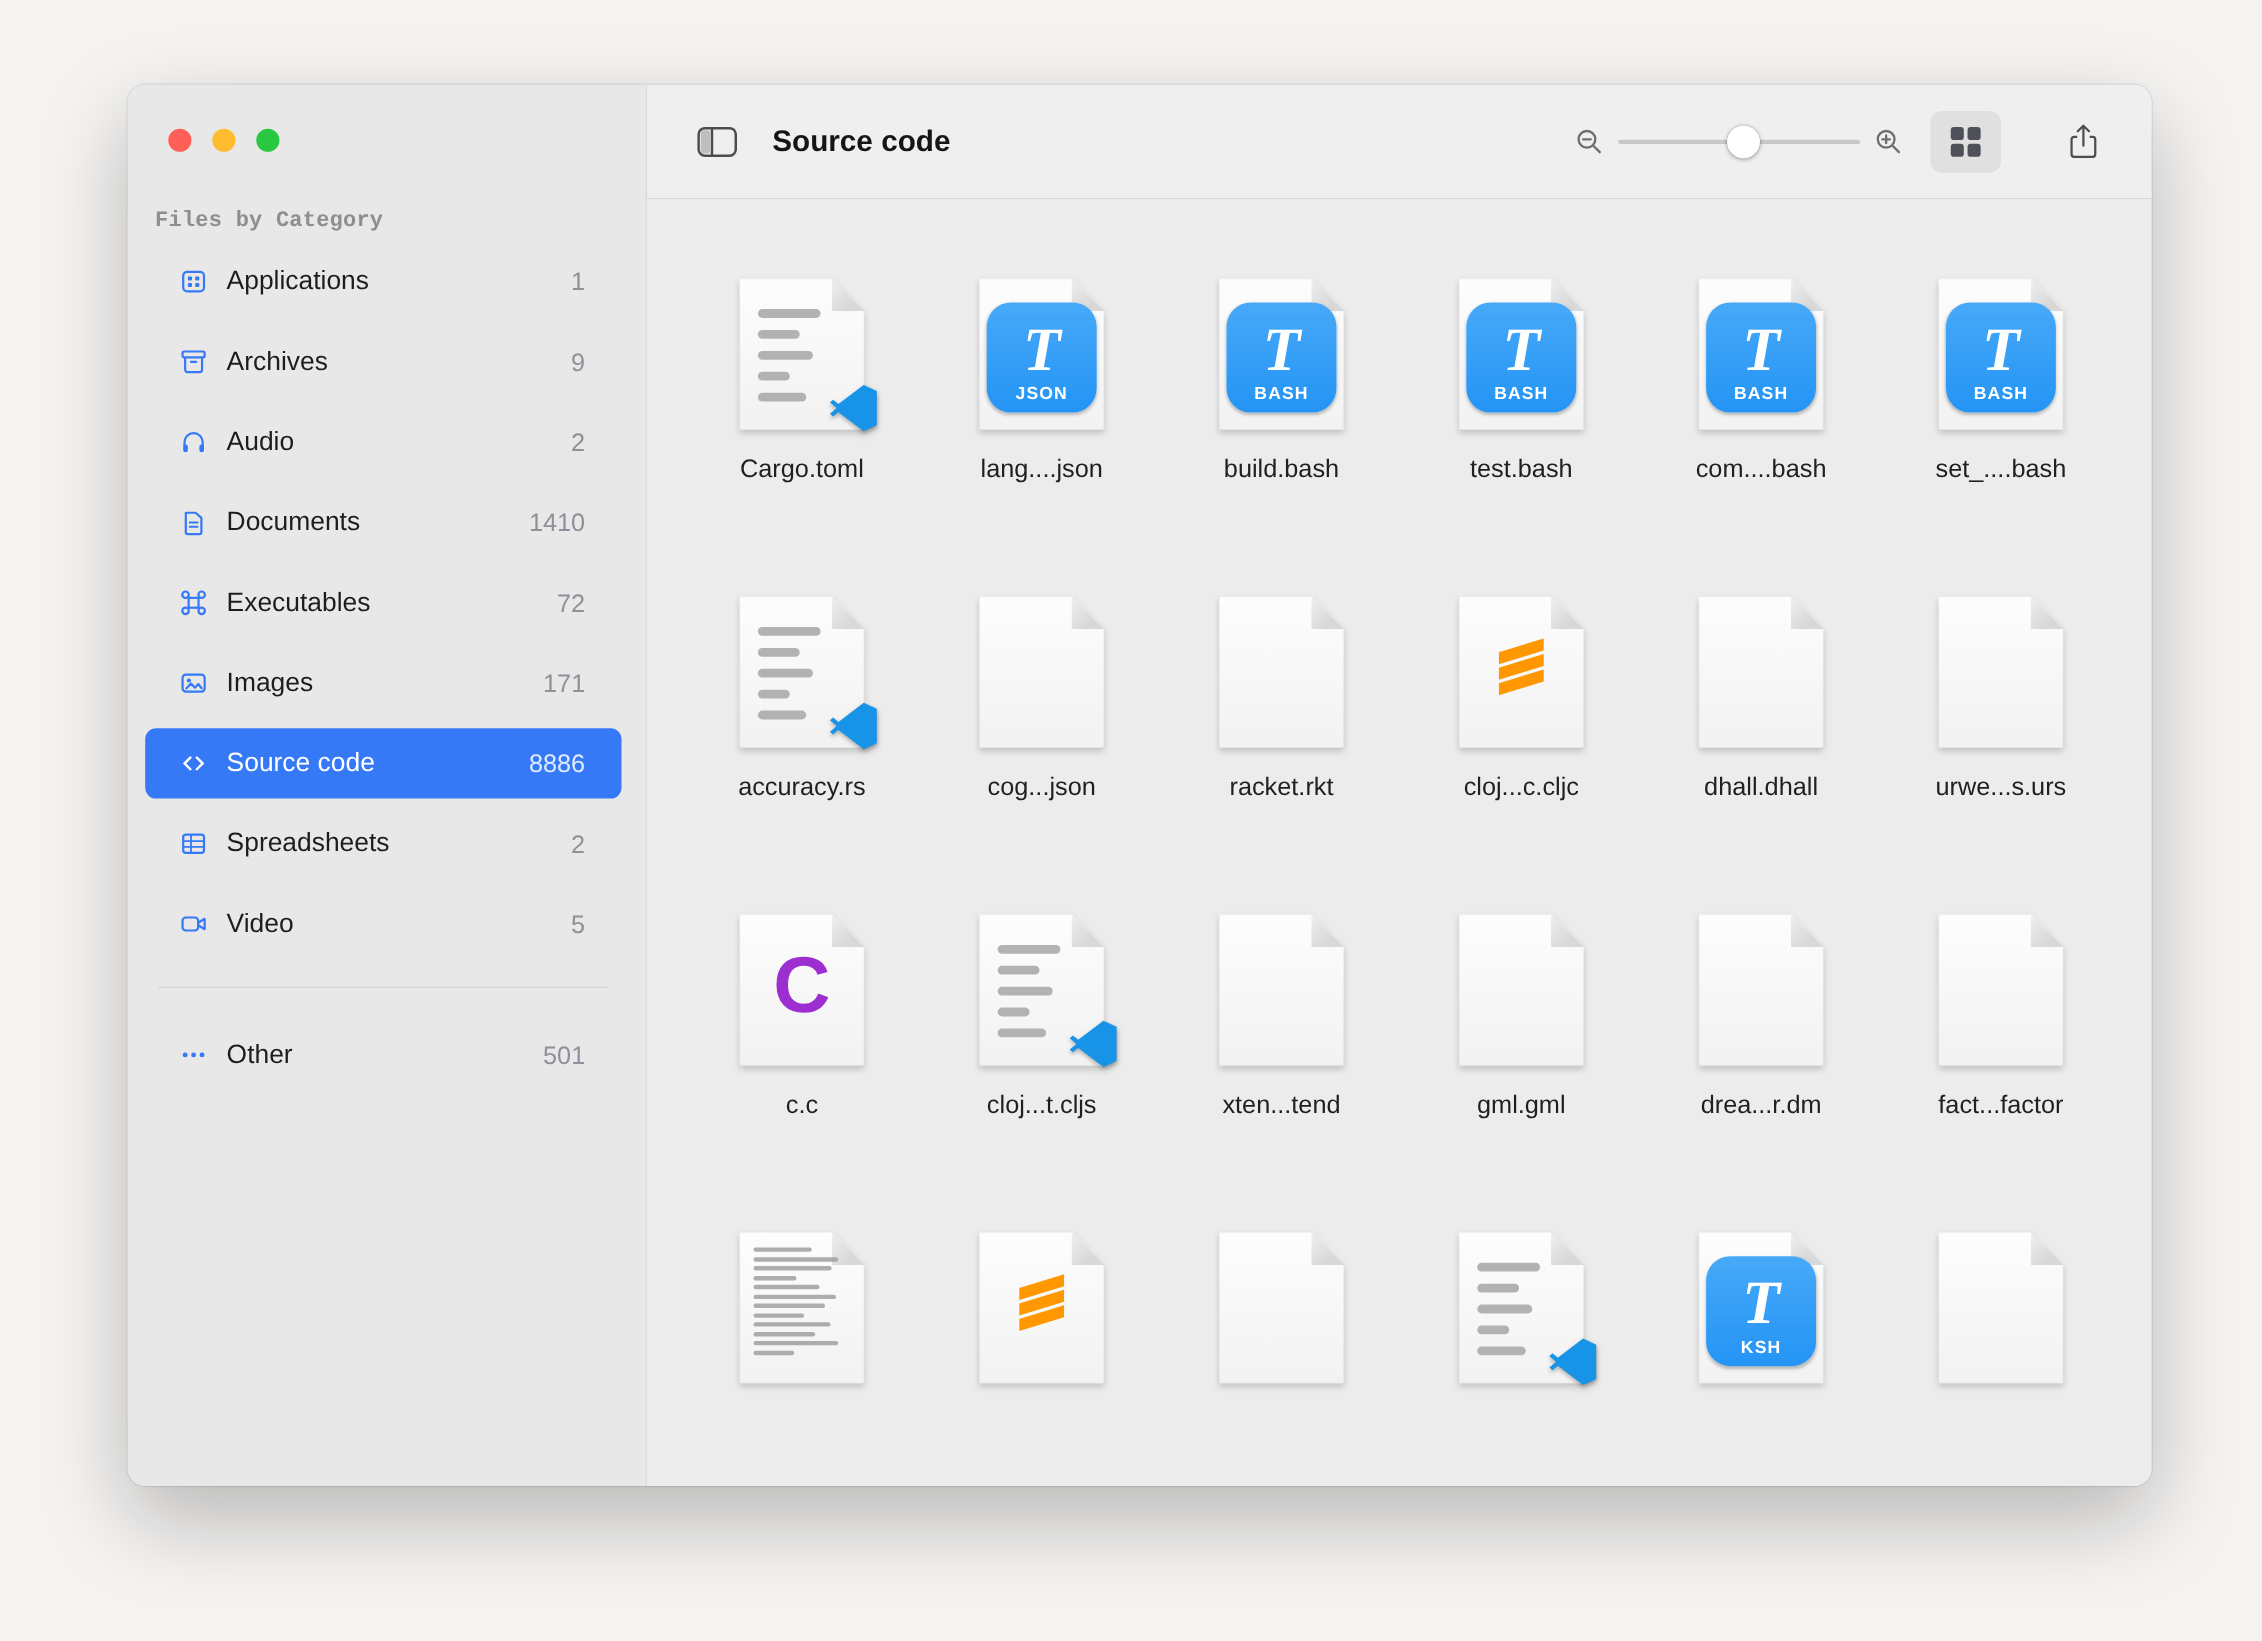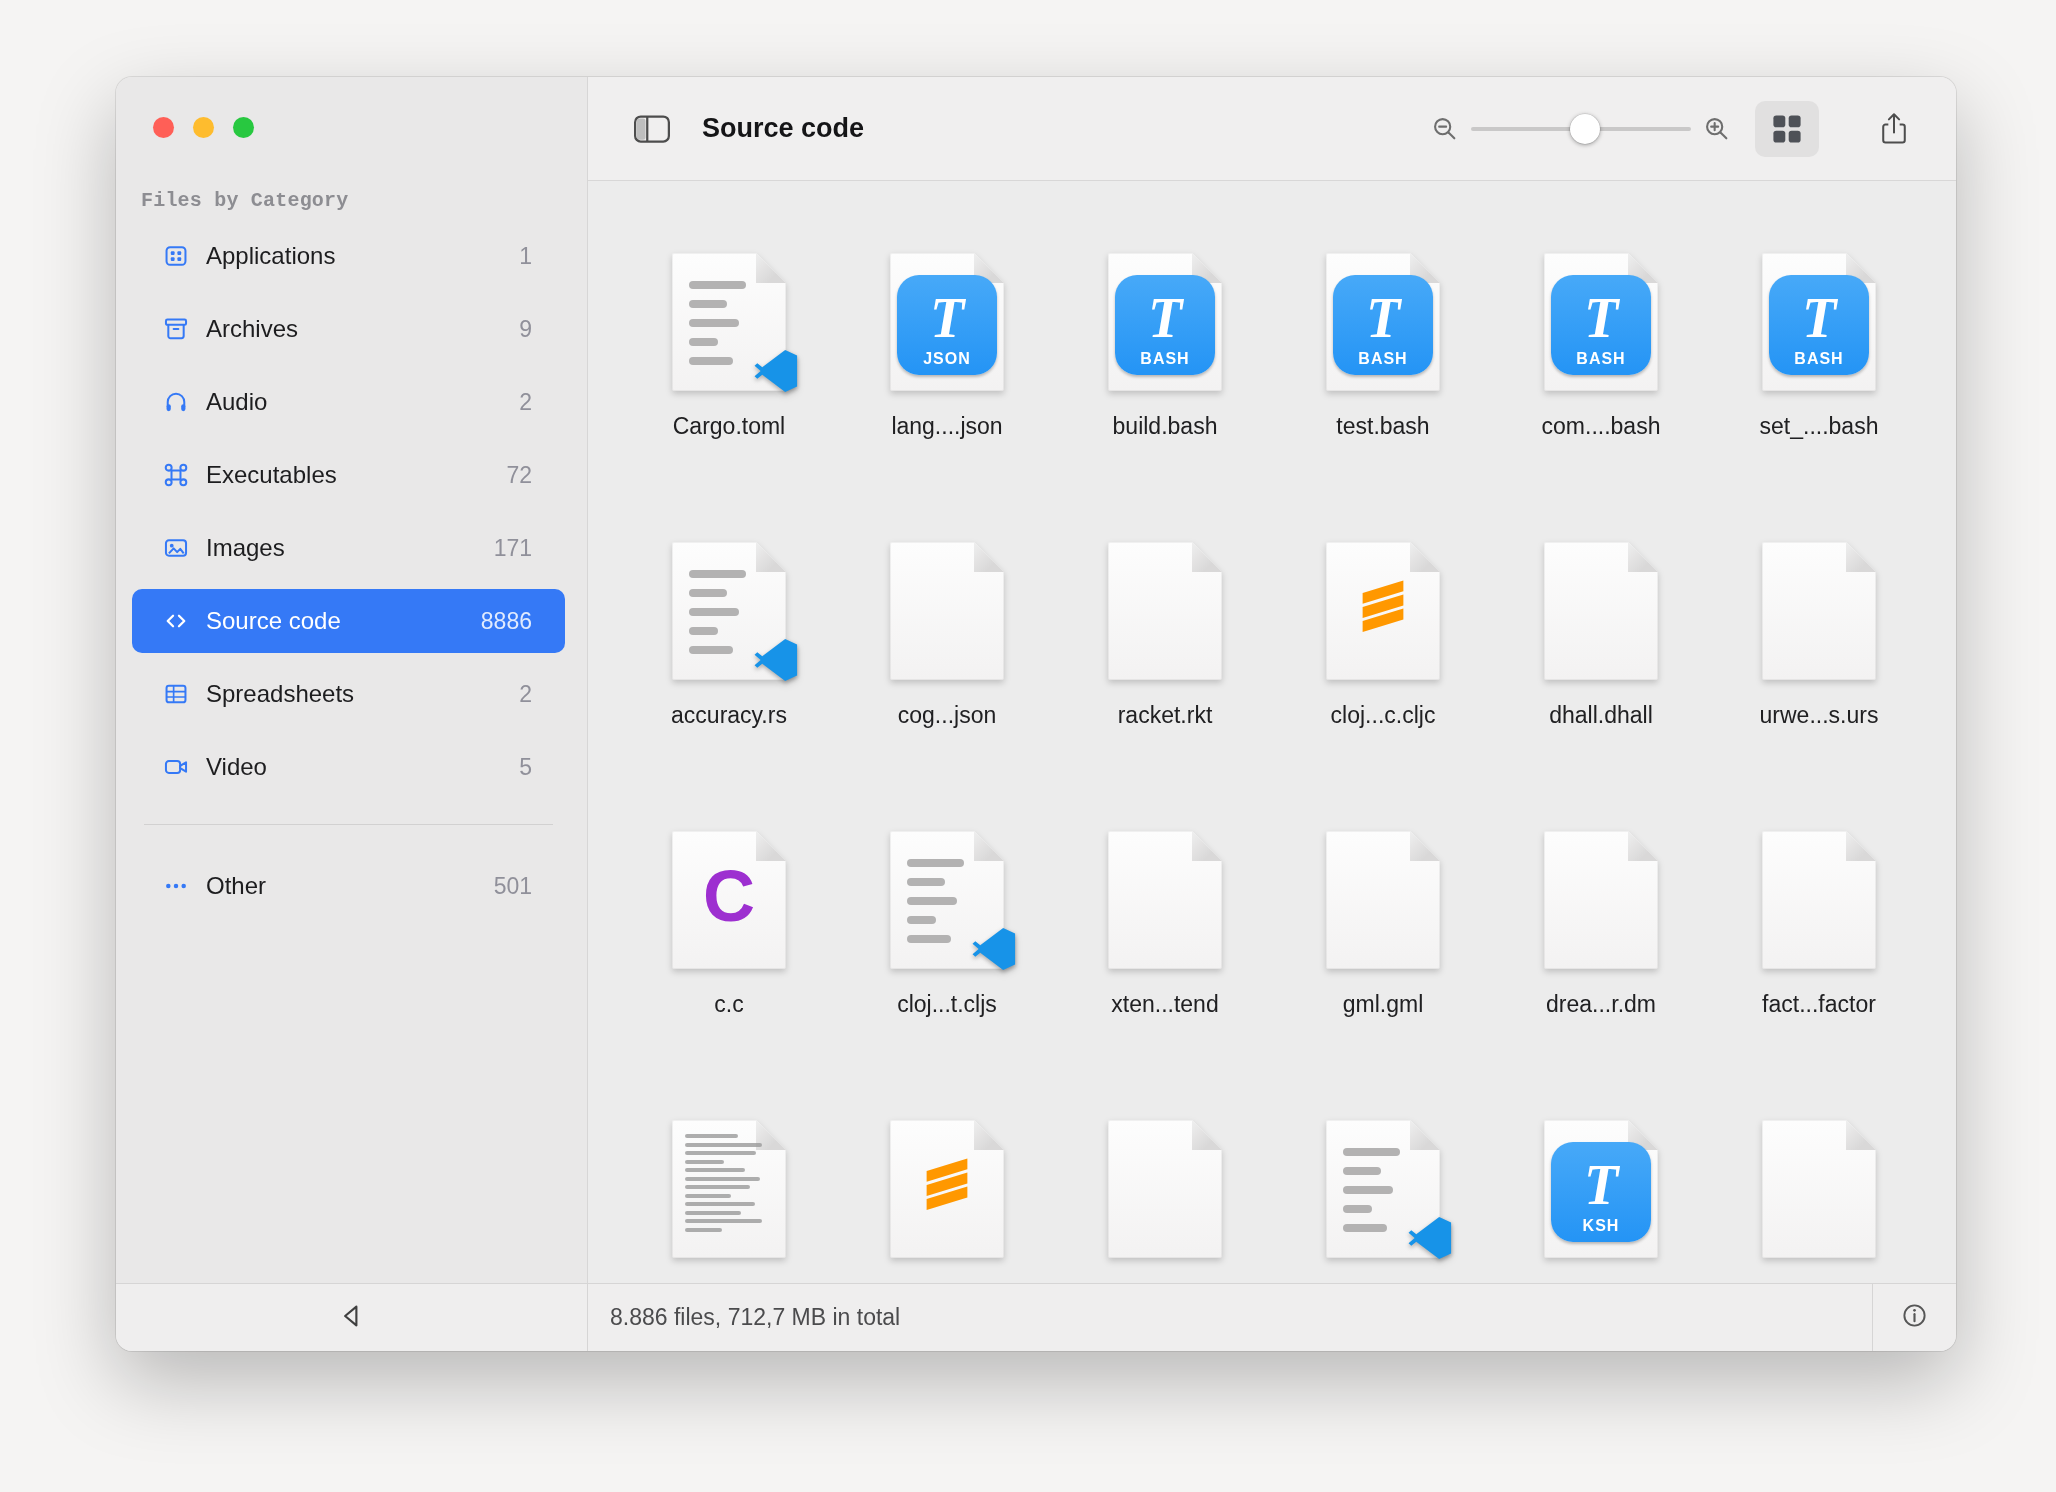--- a/index.html
+++ b/index.html
@@ -137,20 +137,30 @@
                   <rect x="3" y="12.8" width="3.6" height="6" rx="1.8" fill="#3579F6"></rect>
                   <rect x="15.4" y="12.8" width="3.6" height="6" rx="1.8" fill="#3579F6"></rect>
                 </svg>
               </span>
     <span class="sb-label">Audio</span>
     <span class="sb-count">2</span>
   </div>
             <div class="sidebar-item">
     <span class="sb-icon">
                 <svg viewBox="0 0 22 22">
+                  <path d="M5 3.5 h7.5 L17 7.5 V18.5 a1.5 1.5 0 0 1 -1.5 1.5 h-9 A1.5 1.5 0 0 1 5 18.5 Z" fill="none" stroke="#3579F6" stroke-width="1.7" stroke-linejoin="round"></path>
+                  <path d="M8 11 h6 M8 14.2 h6" stroke="#3579F6" stroke-width="1.5" stroke-linecap="round"></path>
+                </svg>
+              </span>
+    <span class="sb-label">Documents</span>
+    <span class="sb-count">1410</span>
+  </div>
+            <div class="sidebar-item">
+    <span class="sb-icon">
+                <svg viewBox="0 0 22 22">
                   <rect x="7.2" y="7.2" width="7.6" height="7.6" fill="none" stroke="#3579F6" stroke-width="1.7"></rect>
                   <circle cx="4.8" cy="4.8" r="2.5" fill="none" stroke="#3579F6" stroke-width="1.7"></circle>
                   <circle cx="17.2" cy="4.8" r="2.5" fill="none" stroke="#3579F6" stroke-width="1.7"></circle>
                   <circle cx="4.8" cy="17.2" r="2.5" fill="none" stroke="#3579F6" stroke-width="1.7"></circle>
                   <circle cx="17.2" cy="17.2" r="2.5" fill="none" stroke="#3579F6" stroke-width="1.7"></circle>
                 </svg>
               </span>
     <span class="sb-label">Executables</span>
     <span class="sb-count">72</span>
   </div>
@@ -522,33 +532,14 @@
                   <div class="fold"></div>
                 </div>
     <div class="file-label"></div>
   </div>
             </div>
         </div>
       </section>
 
     </div>
 
-    <footer class="statusbar">
-      <div class="status-left">
-        <button class="back-btn">
-          <span class="ic"><svg viewBox="0 0 24 24" width="30" height="30">
-                <path d="M15.5 4.5 L6.5 12 l9 7.5 Z" fill="none" stroke="#3f3f3f" stroke-width="1.7" stroke-linejoin="round"></path>
-              </svg></span>
-        </button>
-      </div>
-      <div class="status-mid">8.886 files, 712,7 MB in total</div>
-      <div class="status-right">
-        <button class="info-btn">
-          <span class="ic"><svg viewBox="0 0 24 24" width="27" height="27">
-                <circle cx="12" cy="12" r="9" fill="none" stroke="#565656" stroke-width="1.7"></circle>
-                <path d="M12 10.8 V17" stroke="#565656" stroke-width="1.9" stroke-linecap="round"></path>
-                <circle cx="12" cy="7.4" r="1.2" fill="#565656"></circle>
-              </svg></span>
-        </button>
-      </div>
-    </footer>
   </div>
 </div>
 
 </body></html>

